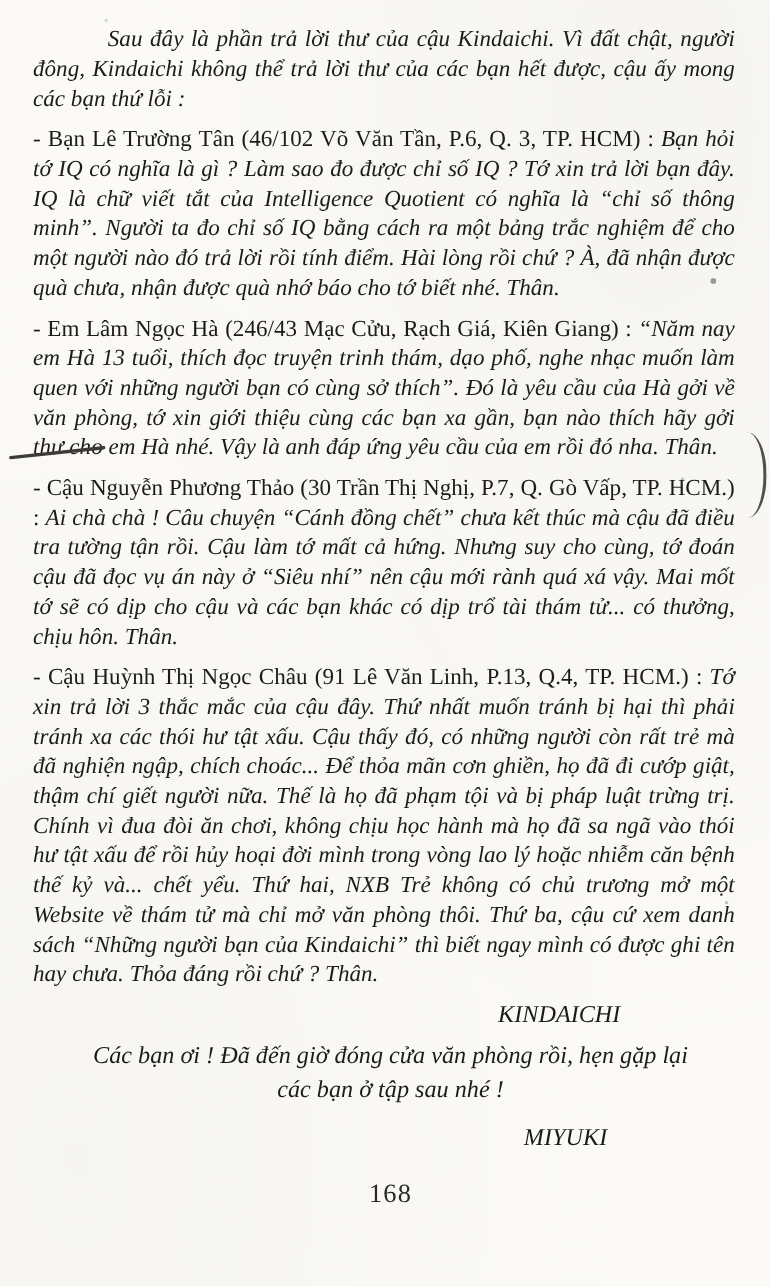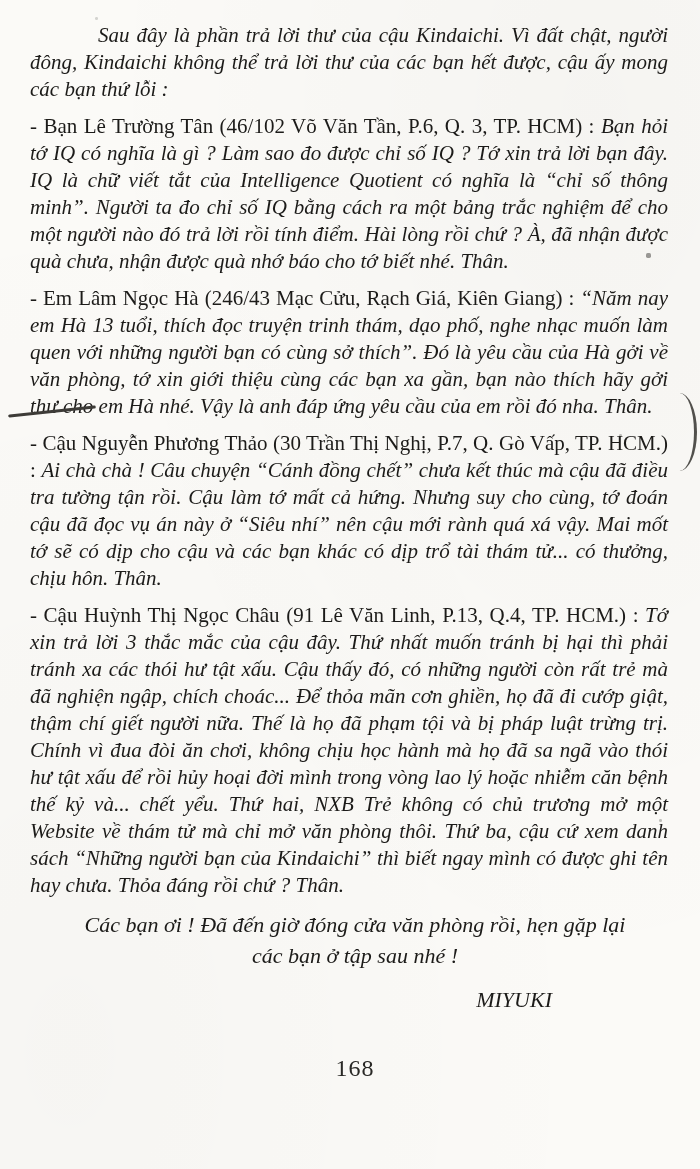--- a/index.html
+++ b/index.html
@@ -40,21 +40,21 @@
     text-align: center;
     font-size: 22px;
     line-height: 31px;
     padding: 0 42px;
     margin: 8px 0 2px 0;
   }
   .pagenum {
     text-align: center;
     font-size: 24px;
     letter-spacing: 1px;
-    margin-top: 42px;
+    margin-top: 26px;
     color: #2a2926;
   }
   
   .pen-mark {
     position: absolute;
     left: 8px;
     top: 410px;
     width: 88px;
     height: 3px;
     background: #3d3b37;
@@ -99,20 +99,21 @@
     <p class="para intro">Sau đây là phần trả lời thư của cậu Kindaichi. Vì đất chật, người đông, Kindaichi không thể trả lời thư của các bạn hết được, cậu ấy mong các bạn thứ lỗi :</p>
 
     <p class="para letter"><span class="hdr">- Bạn Lê Trường Tân (46/102 Võ Văn Tần, P.6, Q. 3, TP. HCM) : </span><span class="rep">Bạn hỏi tớ IQ có nghĩa là gì ? Làm sao đo được chỉ số IQ ? Tớ xin trả lời bạn đây. IQ là chữ viết tắt của Intelligence Quotient có nghĩa là “chỉ số thông minh”. Người ta đo chỉ số IQ bằng cách ra một bảng trắc nghiệm để cho một người nào đó trả lời rồi tính điểm. Hài lòng rồi chứ ? À, đã nhận được quà chưa, nhận được quà nhớ báo cho tớ biết nhé. Thân.</span></p>
 
     <p class="para letter"><span class="hdr">- Em Lâm Ngọc Hà (246/43 Mạc Cửu, Rạch Giá, Kiên Giang) : </span><span class="rep">“Năm nay em Hà 13 tuổi, thích đọc truyện trinh thám, dạo phố, nghe nhạc muốn làm quen với những người bạn có cùng sở thích”. Đó là yêu cầu của Hà gởi về văn phòng, tớ xin giới thiệu cùng các bạn xa gần, bạn nào thích hãy gởi thư cho em Hà nhé. Vậy là anh đáp ứng yêu cầu của em rồi đó nha. Thân.</span></p>
 
     <p class="para letter"><span class="hdr">- Cậu Nguyễn Phương Thảo (30 Trần Thị Nghị, P.7, Q. Gò Vấp, TP. HCM.) : </span><span class="rep">Ai chà chà ! Câu chuyện “Cánh đồng chết” chưa kết thúc mà cậu đã điều tra tường tận rồi. Cậu làm tớ mất cả hứng. Nhưng suy cho cùng, tớ đoán cậu đã đọc vụ án này ở “Siêu nhí” nên cậu mới rành quá xá vậy. Mai mốt tớ sẽ có dịp cho cậu và các bạn khác có dịp trổ tài thám tử... có thưởng, chịu hôn. Thân.</span></p>
 
     <p class="para letter"><span class="hdr">- Cậu Huỳnh Thị Ngọc Châu (91 Lê Văn Linh, P.13, Q.4, TP. HCM.) : </span><span class="rep">Tớ xin trả lời 3 thắc mắc của cậu đây. Thứ nhất muốn tránh bị hại thì phải tránh xa các thói hư tật xấu. Cậu thấy đó, có những người còn rất trẻ mà đã nghiện ngập, chích choác... Để thỏa mãn cơn ghiền, họ đã đi cướp giật, thậm chí giết người nữa. Thế là họ đã phạm tội và bị pháp luật trừng trị. Chính vì đua đòi ăn chơi, không chịu học hành mà họ đã sa ngã vào thói hư tật xấu để rồi hủy hoại đời mình trong vòng lao lý hoặc nhiễm căn bệnh thế kỷ và... chết yểu. Thứ hai, NXB Trẻ không có chủ trương mở một Website về thám tử mà chỉ mở văn phòng thôi. Thứ ba, cậu cứ xem danh sách “Những người bạn của Kindaichi” thì biết ngay mình có được ghi tên hay chưa. Thỏa đáng rồi chứ ? Thân.</span></p>
 
+    <p class="sig sig-kindaichi">KINDAICHI</p>
 
     <p class="closing">Các bạn ơi ! Đã đến giờ đóng cửa văn phòng rồi, hẹn gặp lại các bạn ở tập sau nhé !</p>
 
     <p class="sig sig-miyuki">MIYUKI</p>
 
     <div class="pagenum">168</div>
 
   </div>
 </div>
 

